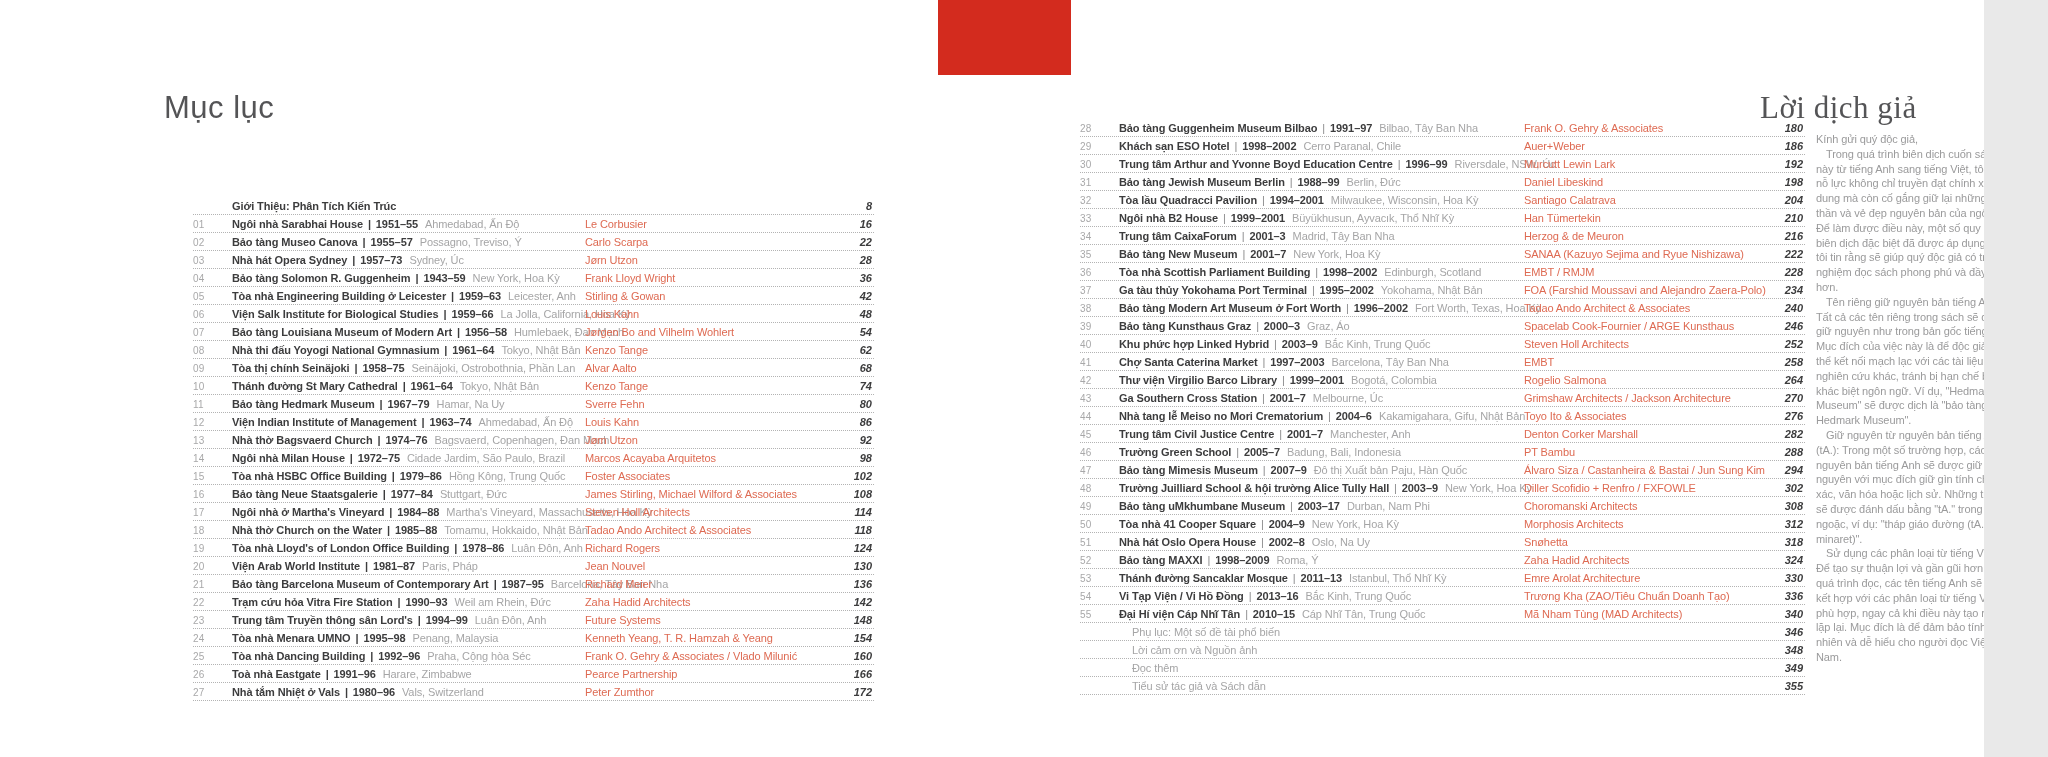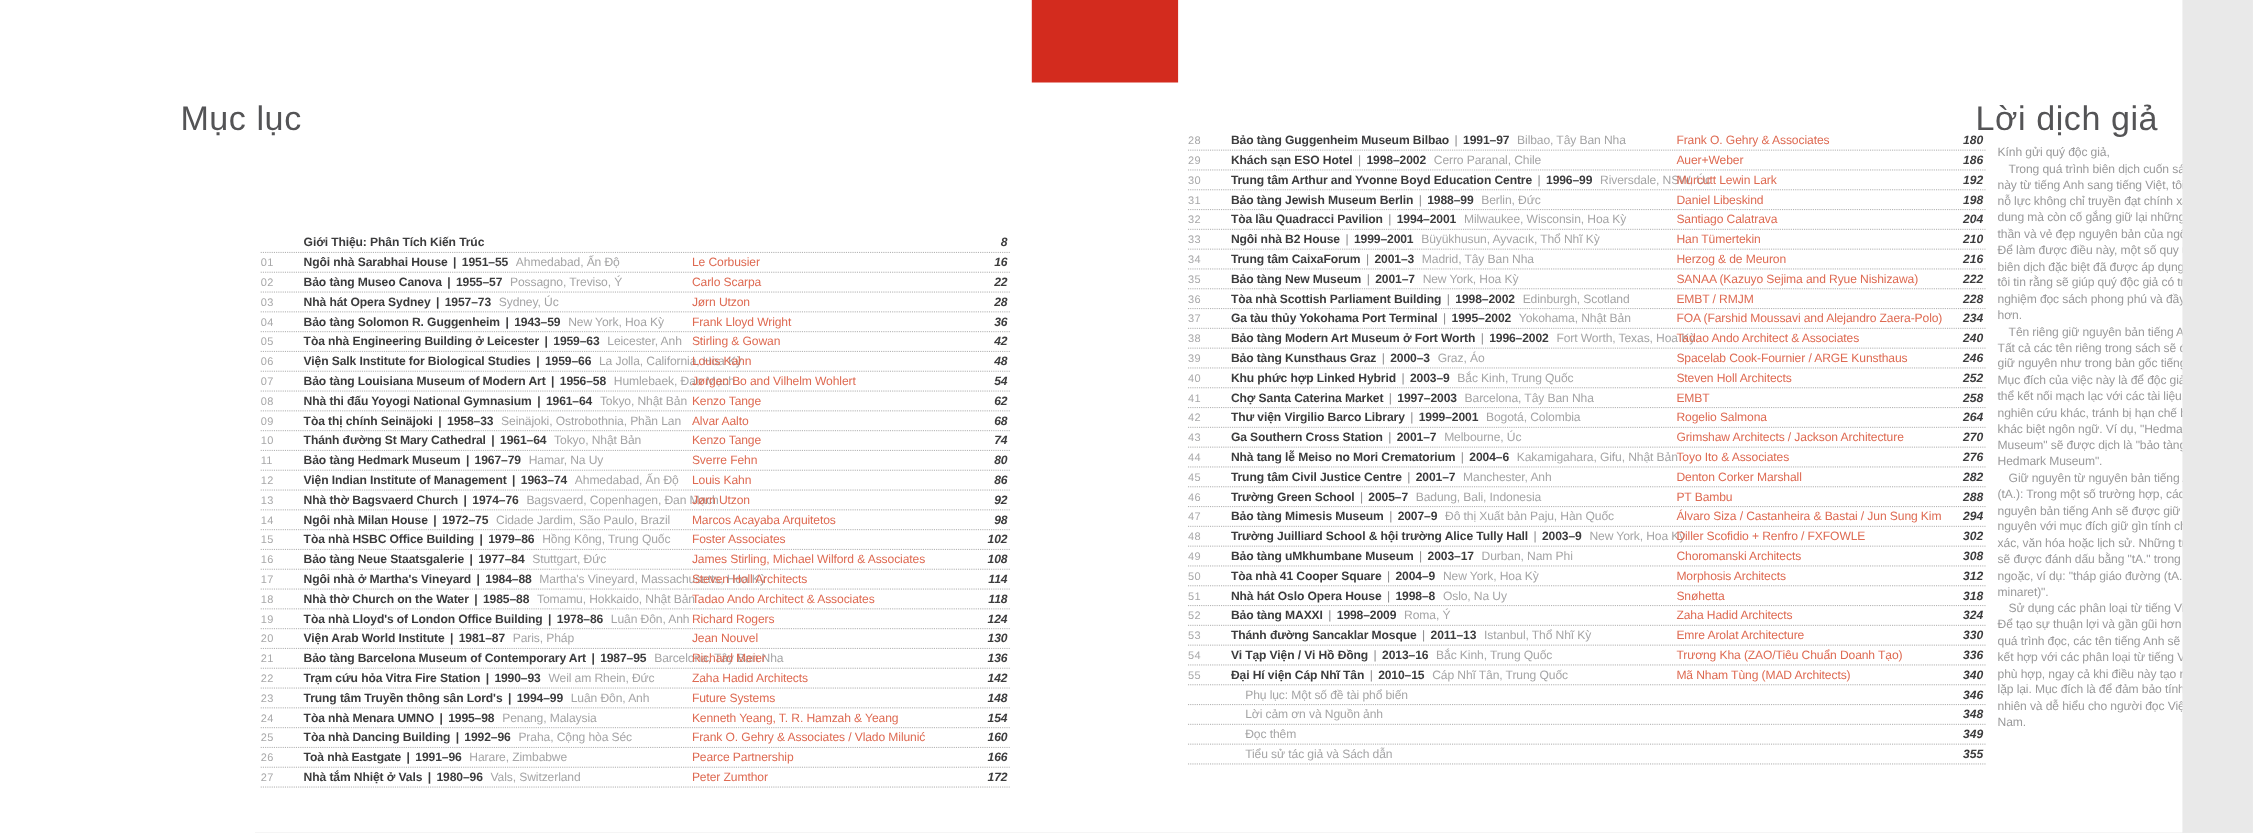--- a/index.html
+++ b/index.html
@@ -6,24 +6,24 @@
   .page{
     position:relative;width:1984px;height:757px;background:#ffffff;
     font-family:"Liberation Sans","DejaVu Sans",sans-serif;overflow:hidden;
   }
   .red-block{position:absolute;left:938px;top:0;width:133px;height:75px;}
   .big-heading{
     position:absolute;margin:0;font-size:31px;font-weight:400;color:#545456;
     letter-spacing:.5px;line-height:1;
   }
   #heading-left{left:164px;top:92px;}
-  #heading-sidebar{left:1796px;top:92px;}
+  #heading-sidebar{left:1760px;top:92px;font-family:Liberation Serif, serif;}
   
   .toc{position:absolute;font-size:11px;}
-  #toc-left{left:193px;top:212px;width:681px;margin-left:44px;}
+  #toc-left{left:193px;top:197px;width:681px;}
   #toc-right{left:1080px;top:119px;width:725px;}
   .toc-row{
     position:relative;height:18px;box-sizing:border-box;
     border-bottom:1px dotted #b3b3b3;
   }
   .toc-row .num{position:absolute;left:0;top:4px;font-size:10px;color:#a8a8a9;letter-spacing:.3px;}
   .toc-row .title{position:absolute;left:39px;top:3px;font-weight:700;color:#3c3c3d;white-space:nowrap;letter-spacing:-0.1px;}
   .toc-row .sep{font-weight:700;color:#3c3c3d;padding:0 2px;}
   #toc-right .toc-row .sep{font-weight:400;color:#8a8a8b;}
   .toc-row .years{font-weight:700;color:#3c3c3d;}
@@ -109,21 +109,21 @@
 
   <div class="toc-row">
     <span class="num">08</span>
     <span class="title"><span class="nm">Nhà thi đấu Yoyogi National Gymnasium</span><span class="sep">&nbsp;|&nbsp;</span><span class="years">1961–64</span><span class="loc">Tokyo, Nhật Bản</span></span>
     <span class="arch">Kenzo Tange</span>
     <span class="pg">62</span>
   </div>
 
   <div class="toc-row">
     <span class="num">09</span>
-    <span class="title"><span class="nm">Tòa thị chính Seinäjoki</span><span class="sep">&nbsp;|&nbsp;</span><span class="years">1958–33</span><span class="loc">Seinäjoki, Ostrobothnia, Phần Lan</span></span>
+    <span class="title"><span class="nm">Tòa thị chính Seinäjoki</span><span class="sep">&nbsp;|&nbsp;</span><span class="years">1958–75</span><span class="loc">Seinäjoki, Ostrobothnia, Phần Lan</span></span>
     <span class="arch">Alvar Aalto</span>
     <span class="pg">68</span>
   </div>
 
   <div class="toc-row">
     <span class="num">10</span>
     <span class="title"><span class="nm">Thánh đường St Mary Cathedral</span><span class="sep">&nbsp;|&nbsp;</span><span class="years">1961–64</span><span class="loc">Tokyo, Nhật Bản</span></span>
     <span class="arch">Kenzo Tange</span>
     <span class="pg">74</span>
   </div>
@@ -404,21 +404,21 @@
 
   <div class="toc-row">
     <span class="num">50</span>
     <span class="title"><span class="nm">Tòa nhà 41 Cooper Square</span><span class="sep">&nbsp;|&nbsp;</span><span class="years">2004–9</span><span class="loc">New York, Hoa Kỳ</span></span>
     <span class="arch">Morphosis Architects</span>
     <span class="pg">312</span>
   </div>
 
   <div class="toc-row">
     <span class="num">51</span>
-    <span class="title"><span class="nm">Nhà hát Oslo Opera House</span><span class="sep">&nbsp;|&nbsp;</span><span class="years">1998–8</span><span class="loc">Oslo, Na Uy</span></span>
+    <span class="title"><span class="nm">Nhà hát Oslo Opera House</span><span class="sep">&nbsp;|&nbsp;</span><span class="years">2002–8</span><span class="loc">Oslo, Na Uy</span></span>
     <span class="arch">Snøhetta</span>
     <span class="pg">318</span>
   </div>
 
   <div class="toc-row">
     <span class="num">52</span>
     <span class="title"><span class="nm">Bảo tàng MAXXI</span><span class="sep">&nbsp;|&nbsp;</span><span class="years">1998–2009</span><span class="loc">Roma, Ý</span></span>
     <span class="arch">Zaha Hadid Architects</span>
     <span class="pg">324</span>
   </div>

